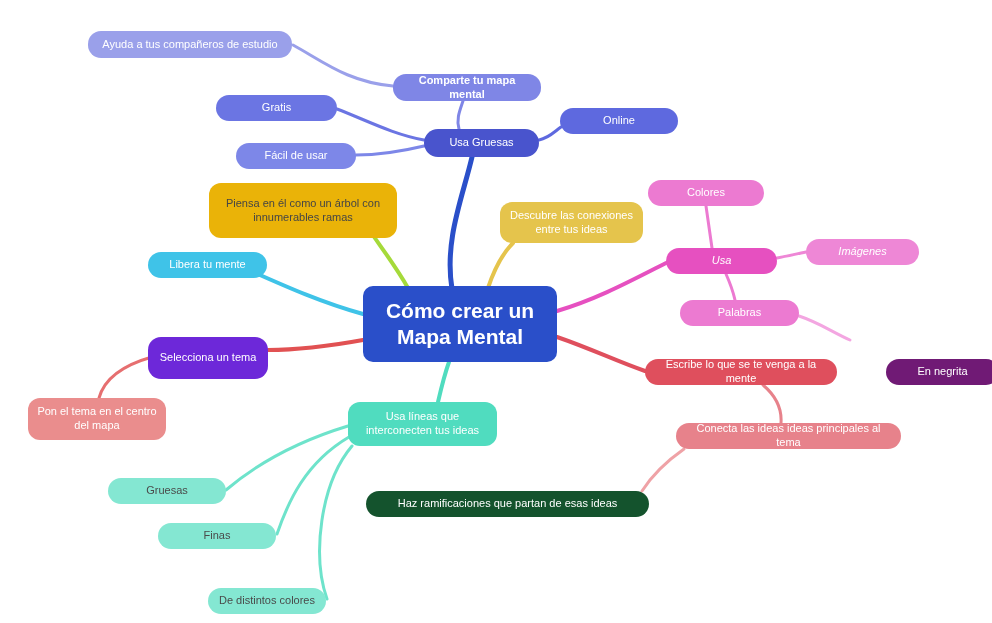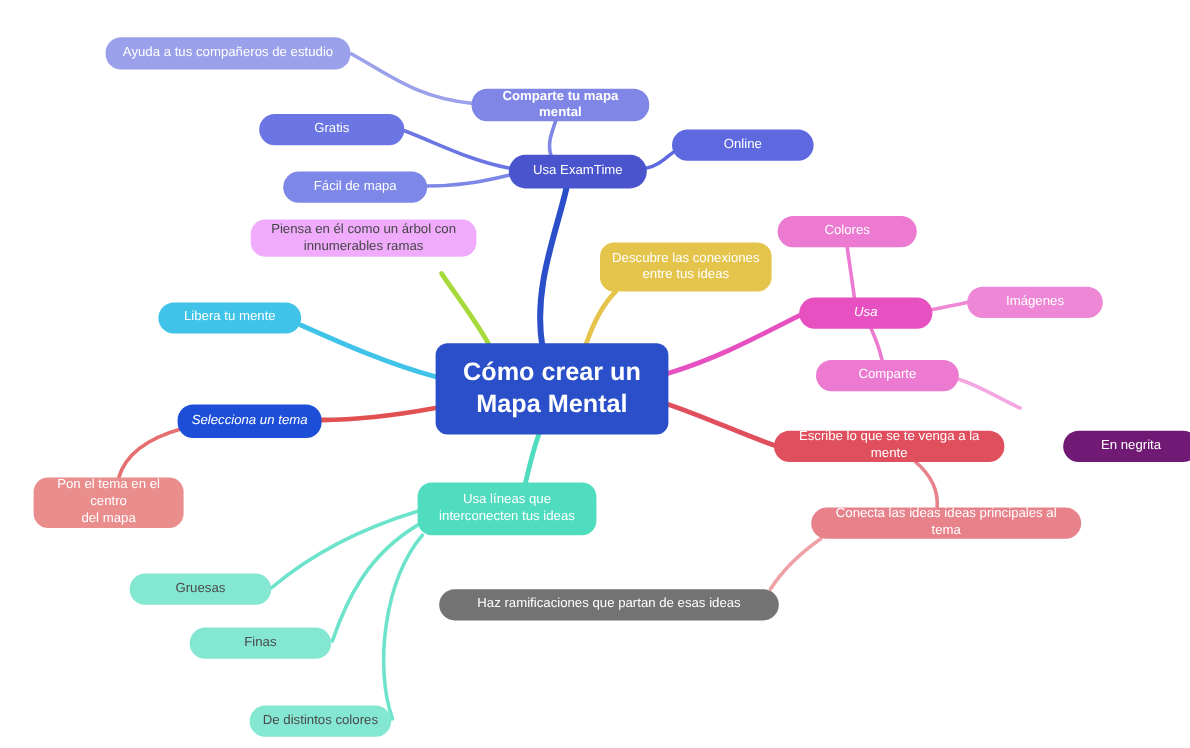--- a/index.html
+++ b/index.html
@@ -56,41 +56,41 @@
       <path d="M763 385 C776 396 782 409 781 423" stroke="#e7828b" stroke-width="3" fill="none" stroke-linecap="round"></path>
       <path d="M684 449 C664 463 651 477 642 491" stroke="#efa2a6" stroke-width="3" fill="none" stroke-linecap="round"></path>
       <path d="M449 362 C444 376 441 389 438 402" stroke="#50dcbf" stroke-width="4" fill="none" stroke-linecap="round"></path>
       <path d="M348 426 C292 443 252 468 226 490" stroke="#6ee3cb" stroke-width="3" fill="none" stroke-linecap="round"></path>
       <path d="M349 437 C305 463 288 502 277 534" stroke="#6ee3cb" stroke-width="3" fill="none" stroke-linecap="round"></path>
       <path d="M352 446 C320 484 312 556 327 599" stroke="#6ee3cb" stroke-width="3" fill="none" stroke-linecap="round"></path>
     </svg>
   <div>
       <div class="node bold" style="left: 363px; top: 286px; width: 194px; height: 76px; background: rgb(42, 79, 201); color: rgb(255, 255, 255); font-size: 21px; border-radius: 10px;">Cómo crear un
 Mapa Mental</div>
-      <div class="node" style="left: 424px; top: 129px; width: 115px; height: 28px; background: rgb(73, 84, 205); color: rgb(255, 255, 255); font-size: 11px; border-radius: 14px;">Usa ExamTime</div>
+      <div class="node" style="left: 424px; top: 129px; width: 115px; height: 28px; background: rgb(73, 84, 205); color: rgb(255, 255, 255); font-size: 11px; border-radius: 14px;">Usa Gruesas</div>
       <div class="node" style="left: 393px; top: 74px; width: 148px; height: 27px; background: rgb(127, 134, 230); color: rgb(255, 255, 255); font-size: 11px; border-radius: 13px; font-weight: bold;">Comparte tu mapa mental</div>
       <div class="node" style="left: 88px; top: 31px; width: 204px; height: 27px; background: rgb(154, 160, 234); color: rgb(255, 255, 255); font-size: 11px; border-radius: 13px;">Ayuda a tus compañeros de estudio</div>
       <div class="node" style="left: 216px; top: 95px; width: 121px; height: 26px; background: rgb(107, 117, 227); color: rgb(255, 255, 255); font-size: 11px; border-radius: 13px;">Gratis</div>
-      <div class="node" style="left: 236px; top: 143px; width: 120px; height: 26px; background: rgb(125, 135, 232); color: rgb(255, 255, 255); font-size: 11px; border-radius: 13px;">Fácil de mapa</div>
+      <div class="node" style="left: 236px; top: 143px; width: 120px; height: 26px; background: rgb(125, 135, 232); color: rgb(255, 255, 255); font-size: 11px; border-radius: 13px;">Fácil de usar</div>
       <div class="node" style="left: 560px; top: 108px; width: 118px; height: 26px; background: rgb(94, 105, 223); color: rgb(255, 255, 255); font-size: 11px; border-radius: 13px;">Online</div>
       <div class="node" style="left: 500px; top: 202px; width: 143px; height: 41px; background: rgb(229, 196, 76); color: rgb(255, 255, 255); font-size: 11px; border-radius: 12px;">Descubre las conexiones
 entre tus ideas</div>
-      <div class="node" style="left: 209px; top: 183px; width: 188px; height: 31px; background: #f0abfc; color: rgb(69, 69, 69); font-size: 11px; border-radius: 12px;">Piensa en él como un árbol con
+      <div class="node" style="left: 209px; top: 183px; width: 188px; height: 55px; background: #eab308; color: rgb(69, 69, 69); font-size: 11px; border-radius: 12px;">Piensa en él como un árbol con
 innumerables ramas</div>
-      <div class="node" style="left: 132px; top: 252px; width: 119px; height: 26px; background: rgb(63, 195, 232); color: rgb(255, 255, 255); font-size: 11px; border-radius: 13px;">Libera tu mente</div>
-      <div class="node" style="left: 148px; top: 337px; width: 120px; height: 28px; background: #1d4ed8; color: rgb(255, 255, 255); font-size: 11px; border-radius: 13px; font-style: italic;">Selecciona un tema</div>
-      <div class="node" style="left: 28px; top: 398px; width: 125px; height: 42px; background: rgb(234, 141, 141); color: rgb(255, 255, 255); font-size: 11px; border-radius: 12px;">Pon el tema en el centro
+      <div class="node" style="left: 148px; top: 252px; width: 119px; height: 26px; background: rgb(63, 195, 232); color: rgb(255, 255, 255); font-size: 11px; border-radius: 13px;">Libera tu mente</div>
+      <div class="node" style="left: 148px; top: 337px; width: 120px; height: 42px; background: #6d28d9; color: rgb(255, 255, 255); font-size: 11px; border-radius: 13px;">Selecciona un tema</div>
+      <div class="node" style="left: 28px; top: 398px; width: 138px; height: 42px; background: rgb(234, 141, 141); color: rgb(255, 255, 255); font-size: 11px; border-radius: 12px;">Pon el tema en el centro
 del mapa</div>
       <div class="node" style="left: 666px; top: 248px; width: 111px; height: 26px; background: rgb(230, 80, 192); color: rgb(255, 255, 255); font-size: 11px; border-radius: 13px; font-style: italic;">Usa</div>
       <div class="node" style="left: 648px; top: 180px; width: 116px; height: 26px; background: rgb(236, 122, 209); color: rgb(255, 255, 255); font-size: 11px; border-radius: 13px;">Colores</div>
-      <div class="node" style="left: 806px; top: 239px; width: 113px; height: 26px; background: rgb(238, 135, 214); color: rgb(255, 255, 255); font-size: 11px; border-radius: 13px;">Imágenes</div>
-      <div class="node" style="left: 680px; top: 300px; width: 119px; height: 26px; background: rgb(236, 122, 209); color: rgb(255, 255, 255); font-size: 11px; border-radius: 13px;">Comparte</div>
+      <div class="node" style="left: 806px; top: 239px; width: 113px; height: 26px; background: rgb(238, 135, 214); color: rgb(255, 255, 255); font-size: 11px; border-radius: 13px; font-style: italic;">Imágenes</div>
+      <div class="node" style="left: 680px; top: 300px; width: 119px; height: 26px; background: rgb(236, 122, 209); color: rgb(255, 255, 255); font-size: 11px; border-radius: 13px;">Palabras</div>
       <div class="node" style="left: 886px; top: 328px; width: 113px; height: 26px; background: #701a75; color: rgb(255, 255, 255); font-size: 11px; border-radius: 13px; margin-top: 31px;">En negrita</div>
       <div class="node" style="left: 645px; top: 359px; width: 192px; height: 26px; background: rgb(223, 79, 93); color: rgb(255, 255, 255); font-size: 11px; border-radius: 13px;">Escribe lo que se te venga a la mente</div>
       <div class="node" style="left: 676px; top: 423px; width: 225px; height: 26px; background: rgb(231, 130, 139); color: rgb(255, 255, 255); font-size: 11px; border-radius: 13px;">Conecta las ideas ideas principales al tema</div>
-      <div class="node" style="left: 366px; top: 491px; width: 283px; height: 26px; background: #737373; color: rgb(255, 255, 255); font-size: 11px; border-radius: 13px;">Haz ramificaciones que partan de esas ideas</div>
+      <div class="node" style="left: 366px; top: 491px; width: 283px; height: 26px; background: #14532d; color: rgb(255, 255, 255); font-size: 11px; border-radius: 13px;">Haz ramificaciones que partan de esas ideas</div>
       <div class="node" style="left: 348px; top: 402px; width: 149px; height: 44px; background: rgb(80, 220, 191); color: rgb(255, 255, 255); font-size: 11px; border-radius: 12px;">Usa líneas que
 interconecten tus ideas</div>
       <div class="node" style="left: 108px; top: 478px; width: 118px; height: 26px; background: rgb(132, 231, 210); color: rgb(74, 74, 74); font-size: 11px; border-radius: 13px;">Gruesas</div>
       <div class="node" style="left: 158px; top: 523px; width: 118px; height: 26px; background: rgb(132, 231, 210); color: rgb(74, 74, 74); font-size: 11px; border-radius: 13px;">Finas</div>
       <div class="node" style="left: 208px; top: 588px; width: 118px; height: 26px; background: rgb(132, 231, 210); color: rgb(74, 74, 74); font-size: 11px; border-radius: 13px;">De distintos colores</div>
     </div>
 </div>
 
 </body></html>

